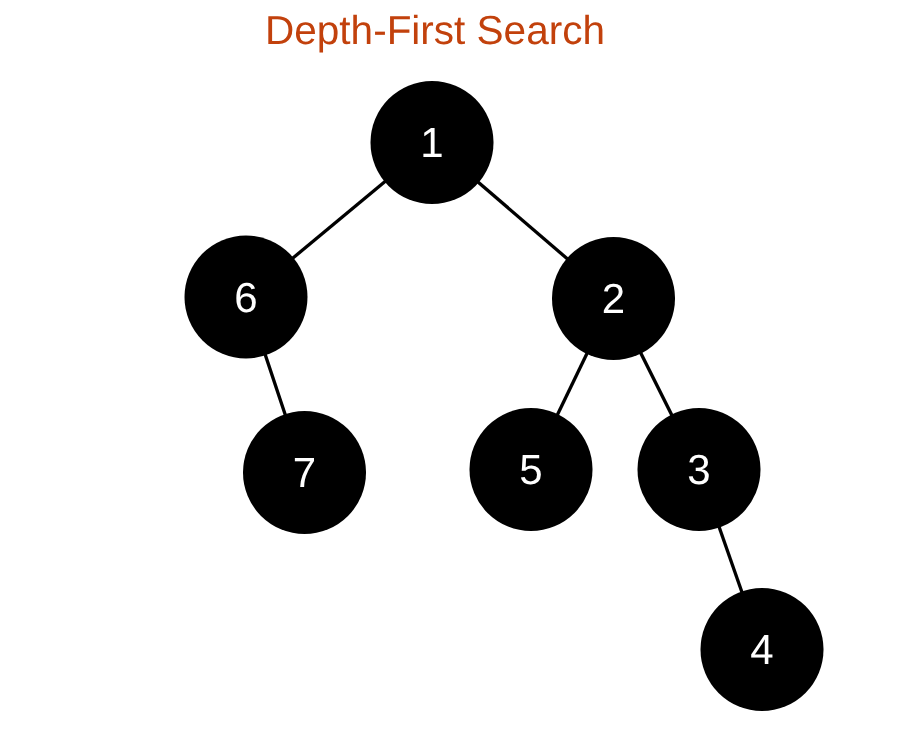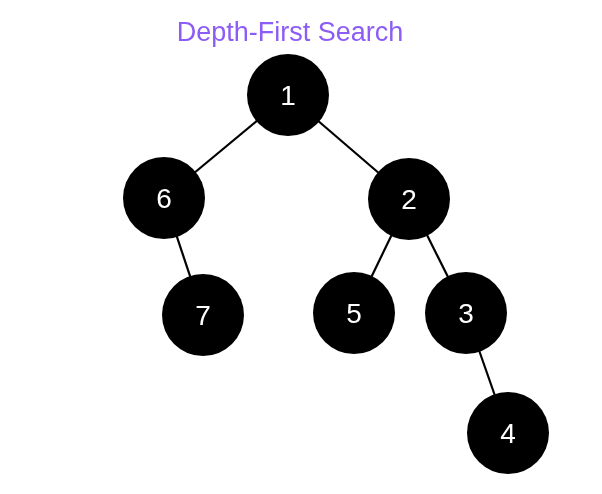--- a/index.html
+++ b/index.html
@@ -16,24 +16,23 @@
     overflow: hidden;
   }
   .chart-title {
     position: absolute;
     top: 7px;
     left: 290px;
     transform: translateX(-50%);
     font-size: 27px;
     line-height: 1;
     font-weight: 400;
-    color: #8b5cf6;
+    color: #c2410c;
     white-space: nowrap;
     letter-spacing: 0px;
-    margin-top: 12px;
   }
   svg.graph {
     position: absolute;
     top: 0;
     left: 0;
   }
   svg.graph text.node-label {
     font-family: "Liberation Sans", "DejaVu Sans", sans-serif;
     font-size: 28px;
     font-weight: 400;

